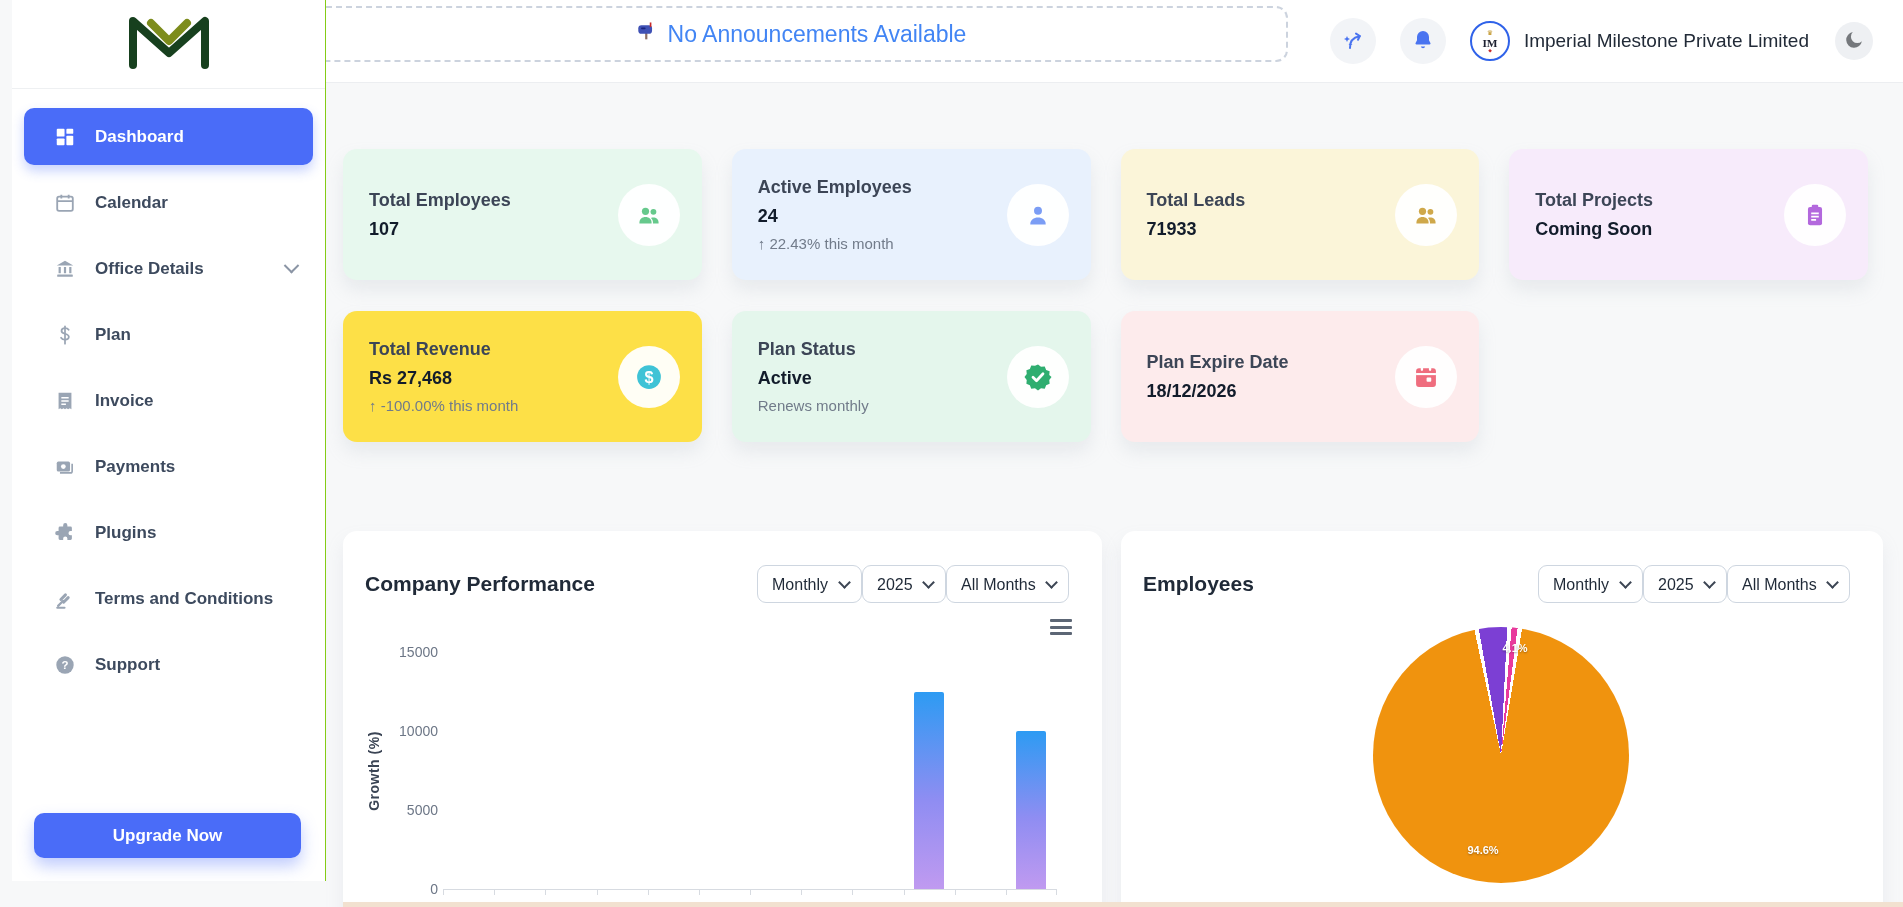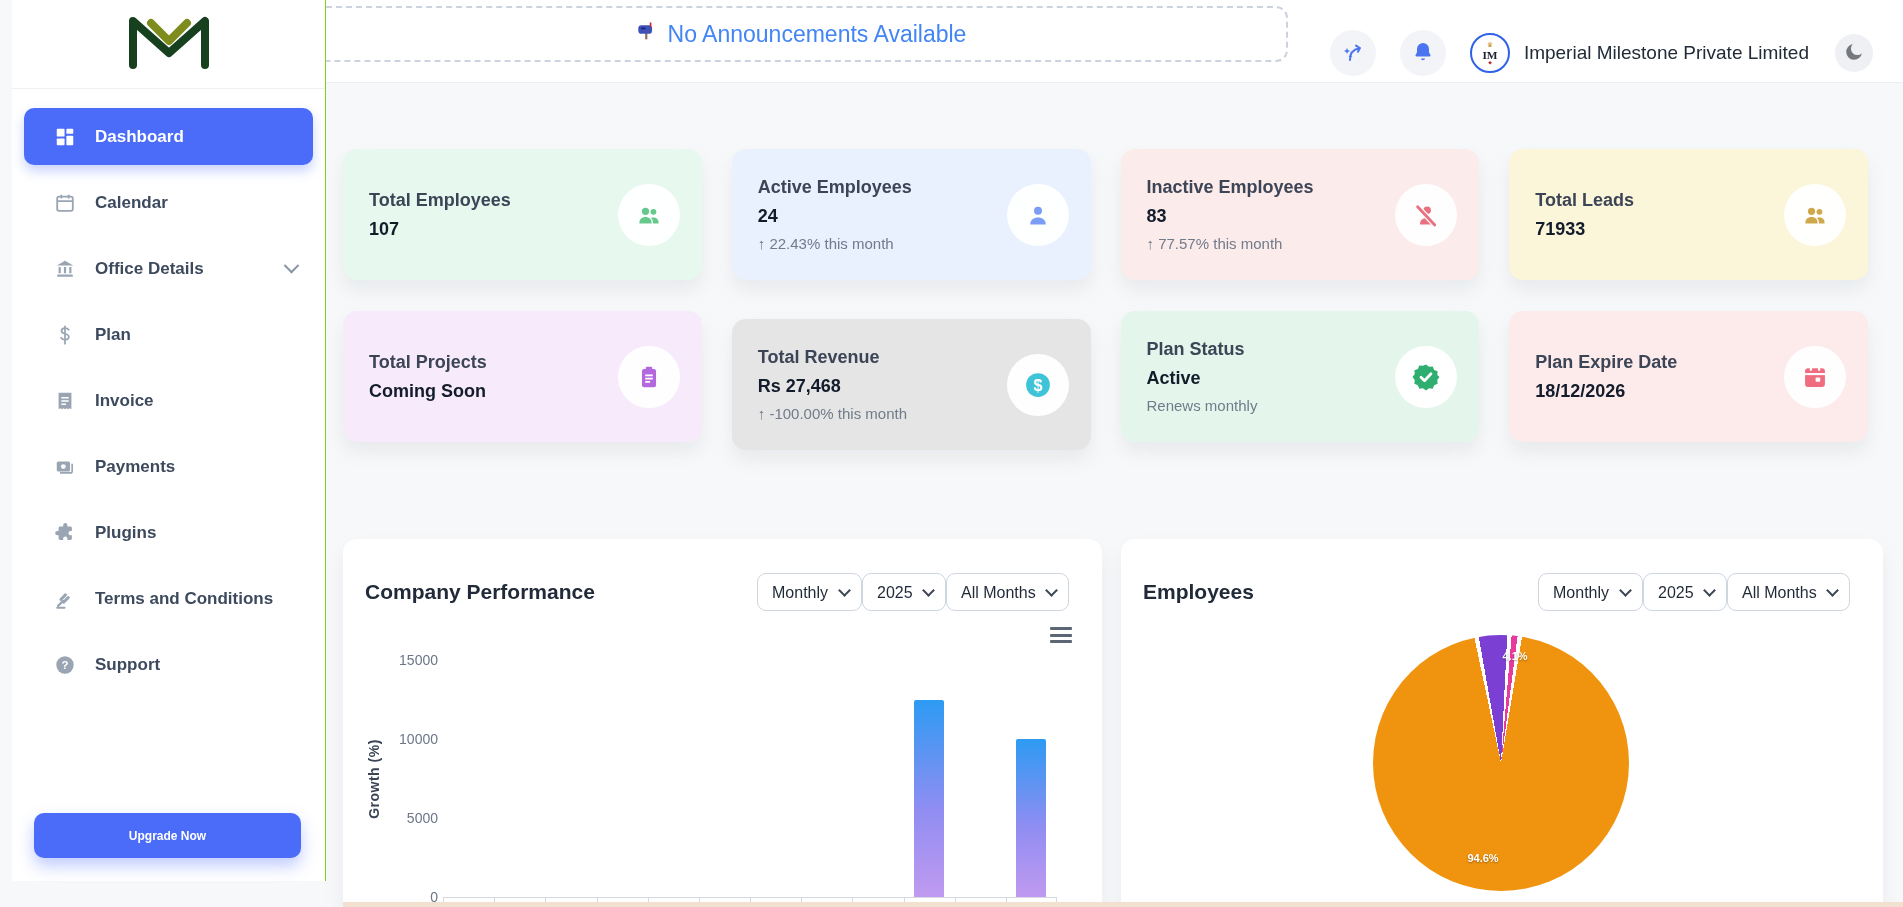--- a/index.html
+++ b/index.html
@@ -14,31 +14,31 @@
   .nav{padding:19px 12px 0;}
   .nav-item{height:57px;border-radius:10px;display:flex;align-items:center;gap:18px;
             padding:0 16px 0 29px;margin-bottom:9px;color:#3d4a5e;font-size:17px;
             font-weight:600;cursor:pointer;}
   .nav-item .nicon{width:24px;height:24px;color:#9aa5b4;display:flex;align-items:center;justify-content:center;}
   .nav-item.active{background:#4a6cf8;color:#fff;box-shadow:0 6px 12px rgba(74,108,248,.3);}
   .nav-item.active .nicon{color:#fff;}
   .nav-chev{margin-left:auto;width:9px;height:9px;border-right:2px solid #8b95a5;
             border-bottom:2px solid #8b95a5;transform:rotate(45deg) translate(-2px,-2px);}
   .upgrade-btn{position:absolute;left:22px;bottom:23px;width:267px;height:45px;border-radius:10px;
-               background:#4a6cf8;color:#fff;font-size:12px;font-weight:700;border:none;
+               background:#4a6cf8;color:#fff;font-size:17px;font-weight:700;border:none;
                box-shadow:0 8px 16px rgba(74,108,248,.35);cursor:pointer;font-family:inherit;}
 
   
   .main{position:absolute;left:314px;top:0;width:1589px;height:907px;}
   .topbar{height:82px;background:#fff;border-bottom:1px solid #eceef1;position:relative;}
   .announce{position:absolute;left:0;top:6px;width:974px;height:56px;border:2px dashed #ccd3de;
             border-radius:12px;display:flex;align-items:center;justify-content:center;gap:10px;
             background:#fff;box-sizing:border-box;}
   .announce-text{color:#4285f4;font-size:23px;font-weight:500;}
-  .tb-right{position:absolute;right:0;top:12px;height:82px;display:flex;align-items:center;text-align:center;}
+  .tb-right{position:absolute;right:0;top:0;height:82px;display:flex;align-items:center;text-align:center;}
   .icon-btn{width:46px;height:46px;border-radius:50%;background:#f2f4f7;border:none;cursor:pointer;
             display:flex;align-items:center;justify-content:center;margin-left:24px;color:#4a74f0;padding:0;}
   .avatar{width:40px;height:40px;border-radius:50%;border:2px solid #2f62e9;background:#fff;
           margin-left:24px;display:flex;align-items:center;justify-content:center;cursor:pointer;box-sizing:border-box;}
   .company-name{font-size:19px;color:#222b38;margin-left:14px;}
   .moon-btn{width:38px;height:38px;border-radius:50%;background:#eef0f3;border:none;cursor:pointer;
             display:flex;align-items:center;justify-content:center;margin:0 30px 0 26px;color:#75787c;padding:0;}
 
   
   .content{position:relative;height:824px;overflow:hidden;}
@@ -267,33 +267,20 @@
     <span class="stat-title">Active Employees</span>
     <span class="stat-value">24</span>
     <span class="stat-sub">↑ 22.43% this month</span>
     <span class="stat-ic" style="color: rgb(123, 157, 245);">
               <svg viewBox="0 0 24 24" width="28" height="28" fill="currentColor">
                 <circle cx="12" cy="8.3" r="3.4"></circle>
                 <path d="M5.4 19.8c0-3.4 3-5.6 6.6-5.6s6.6 2.2 6.6 5.6v.4H5.4z"></path>
               </svg>
             </span>
   </div>
-          <div class="stat-card" style="background: rgb(252, 235, 235);">
-    <span class="stat-title">Inactive Employees</span>
-    <span class="stat-value">83</span>
-    <span class="stat-sub">↑ 77.57% this month</span>
-    <span class="stat-ic" style="color: rgb(233, 112, 127);">
-              <svg viewBox="0 0 24 24" width="28" height="28" fill="currentColor">
-                <circle cx="13" cy="8" r="3.2"></circle>
-                <path d="M6.8 19.8c0-3.3 2.8-5.4 6.2-5.4s6.2 2.1 6.2 5.4v.4H6.8z"></path>
-                <path d="M4.8 5L19.5 20.5" stroke="#fff" stroke-width="4.6" stroke-linecap="round" fill="none"></path>
-                <path d="M4.8 5L19.5 20.5" stroke="currentColor" stroke-width="2.4" stroke-linecap="round" fill="none"></path>
-              </svg>
-            </span>
-  </div>
           <div class="stat-card" style="background: rgb(251, 245, 217);">
     <span class="stat-title">Total Leads</span>
     <span class="stat-value">71933</span>
 
     <span class="stat-ic" style="color: rgb(207, 168, 74);">
               <svg viewBox="0 0 24 24" width="28" height="28" fill="currentColor">
                 <circle cx="9" cy="8.8" r="3.1"></circle>
                 <circle cx="15.8" cy="9.3" r="2.5"></circle>
                 <path d="M3.8 18.5c0-2.9 2.3-4.7 5.2-4.7s5.2 1.8 5.2 4.7v.7H3.8z"></path>
                 <path d="M15.4 19.2v-.7c0-1.7-.6-3-1.7-4 .6-.3 1.3-.4 2-.4 2.5 0 4.5 1.5 4.5 4.1v1z"></path>
@@ -307,21 +294,21 @@
     <span class="stat-ic" style="color: rgb(179, 104, 221);">
               <svg viewBox="0 0 24 24" width="26" height="26">
                 <rect x="5.5" y="4.5" width="13" height="17" rx="2" fill="currentColor"></rect>
                 <rect x="9" y="2.5" width="6" height="4" rx="1.2" fill="currentColor"></rect>
                 <g stroke="#fff" stroke-width="1.5">
                   <path d="M8.5 10.5h7M8.5 13.5h7M8.5 16.5h4.5"></path>
                 </g>
               </svg>
             </span>
   </div>
-          <div class="stat-card" style="background: #e5e5e5; margin-top: 8px;">
+          <div class="stat-card" style="background: #fde047;">
     <span class="stat-title">Total Revenue</span>
     <span class="stat-value">Rs 27,468</span>
     <span class="stat-sub">↑ -100.00% this month</span>
     <span class="stat-ic" style="color: rgb(63, 195, 214);">
               <svg viewBox="0 0 24 24" width="30" height="30">
                 <circle cx="12" cy="12" r="9.5" fill="currentColor"></circle>
                 <text x="12" y="16.6" text-anchor="middle" font-size="13" font-weight="bold" fill="#fff" font-family="Liberation Sans, sans-serif">$</text>
               </svg>
             </span>
   </div>

